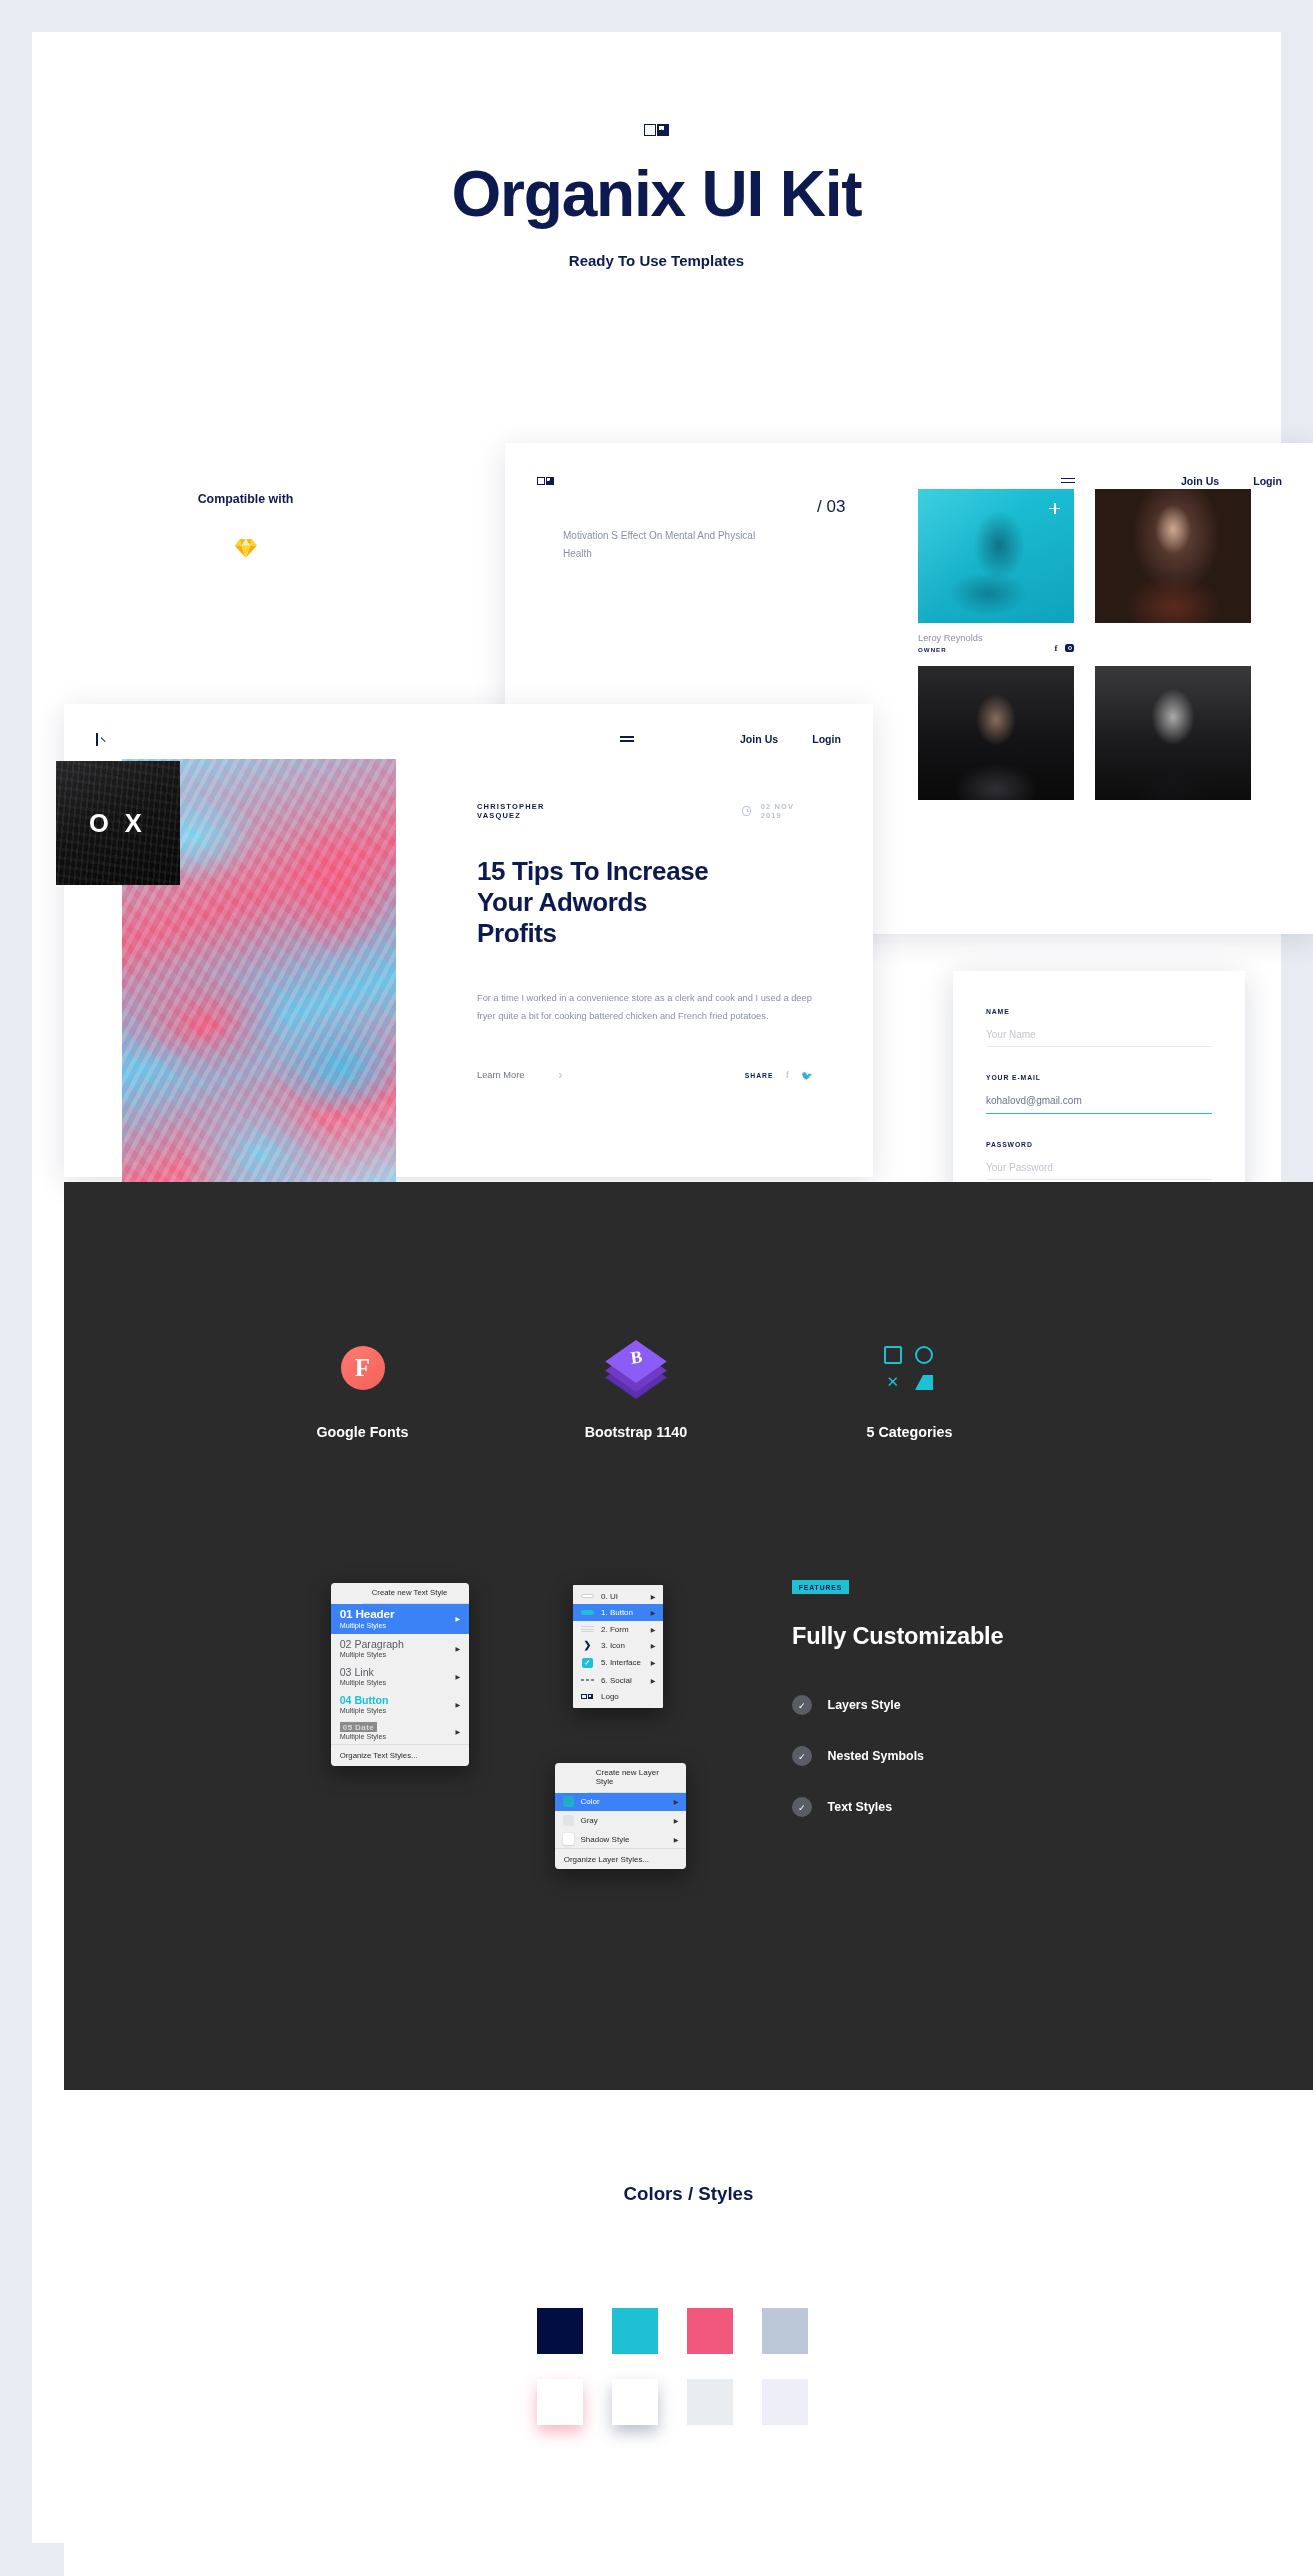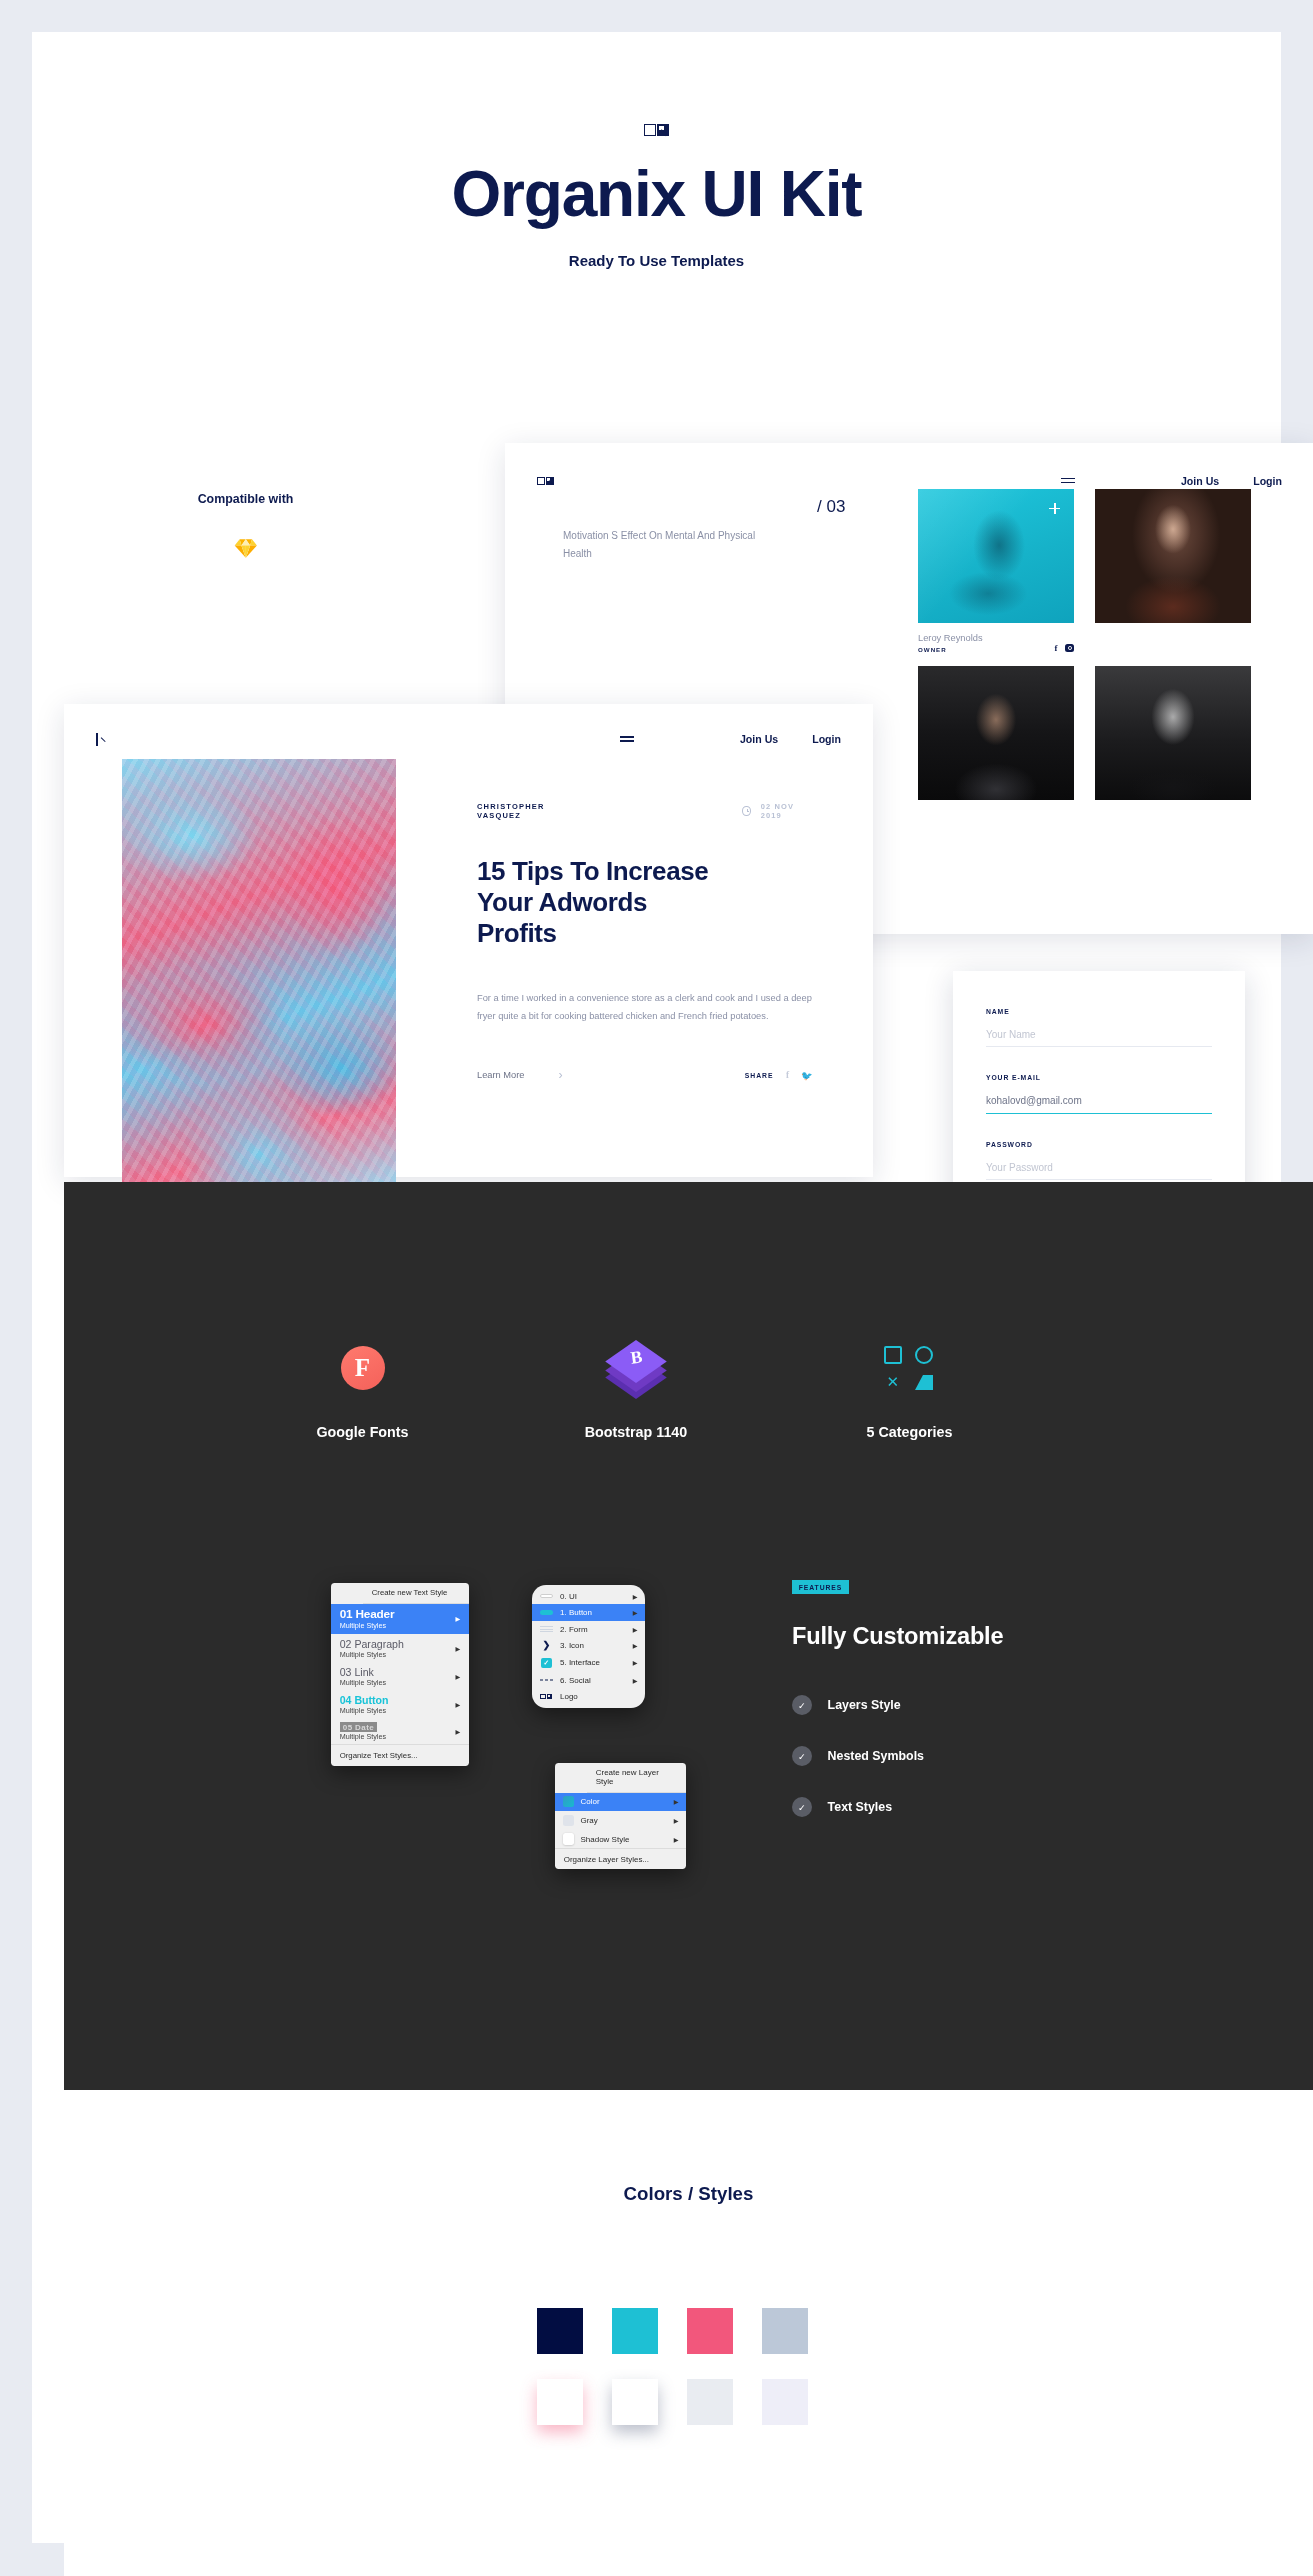--- a/index.html
+++ b/index.html
@@ -314,22 +314,22 @@
   .mhead { padding: 5px 8.7px 5.6px 8.7px; border-bottom: 0.6px solid #dcdcdc; margin-left: 32px; }
   .mfoot { padding: 5.6px 8.7px; border-top: 0.6px solid #dcdcdc; }
   .mtitle-lg { font-size: 11.8px; font-weight: bold; letter-spacing: -0.2px; }
   .mtitle-md { font-size: 10.6px; color: #5a5a66; }
   .mtitle-cy { font-size: 10.6px; font-weight: bold; color: #17c3d8; }
   .mtitle-hl { font-size: 8px; font-weight: bold; color: #d8d8d8; background: #8b8b8b; padding: 0.6px 3.1px; letter-spacing: 0.4px; }
   .arr { font-size: 6.2px; color: #333; }
   .mi-sel .arr { color: #fff; }
 
   .menu-sym {
-    position: absolute; left: 468px; top: 403px; width: 113px;
-    background: #f0f0f0; border-radius: 14px;
+    position: absolute; left: 509px; top: 403px; width: 90px;
+    background: #f0f0f0; border-radius: 1px;
     box-shadow: 0 6.2px 21px rgba(0,0,0,.45);
     font-size: 8px; color: #2a2a2a; overflow: hidden; padding: 3.1px 0;
   }
   .si { padding: 3.7px 7.5px; display: flex; align-items: center; gap: 6.8px; }
   .si-sel { background: #3b82f6; color: #fff; }
   .si .glyph { width: 13.7px; display: flex; align-items: center; justify-content: center; }
   .si .lbl { flex: 1; }
   .gl-pill { width: 12.4px; height: 4.4px; border-radius: 2.5px; border: 0.9px solid #cfcfcf; background: #fff; }
   .gl-pill-cy { width: 12.4px; height: 4.4px; border-radius: 2.5px; background: #1ec0d4; }
   .gl-form { width: 12.4px; height: 6.2px; display: flex; flex-direction: column; justify-content: space-between; }
@@ -485,20 +485,23 @@
             <i></i>
           </div>
       <div class="nav-links">
         <a href="#">Join Us</a>
         <a href="#">Login</a>
       </div>
     </div>
     <div class="blog-media"></div>
   </div>
 
+  <div class="ox-box">
+    <span class="ox-text">O X</span>
+  </div>
 
   <div class="blog-body">
     <div class="blog-meta">
       <span class="blog-author">CHRISTOPHER VASQUEZ</span>
       <span class="blog-date-wrap">
         <span class="clock-ic"></span>
         <span class="blog-date">02 NOV 2019</span>
       </span>
     </div>
     <div class="blog-title">15 Tips To Increase<br>Your Adwords<br>Profits</div>

